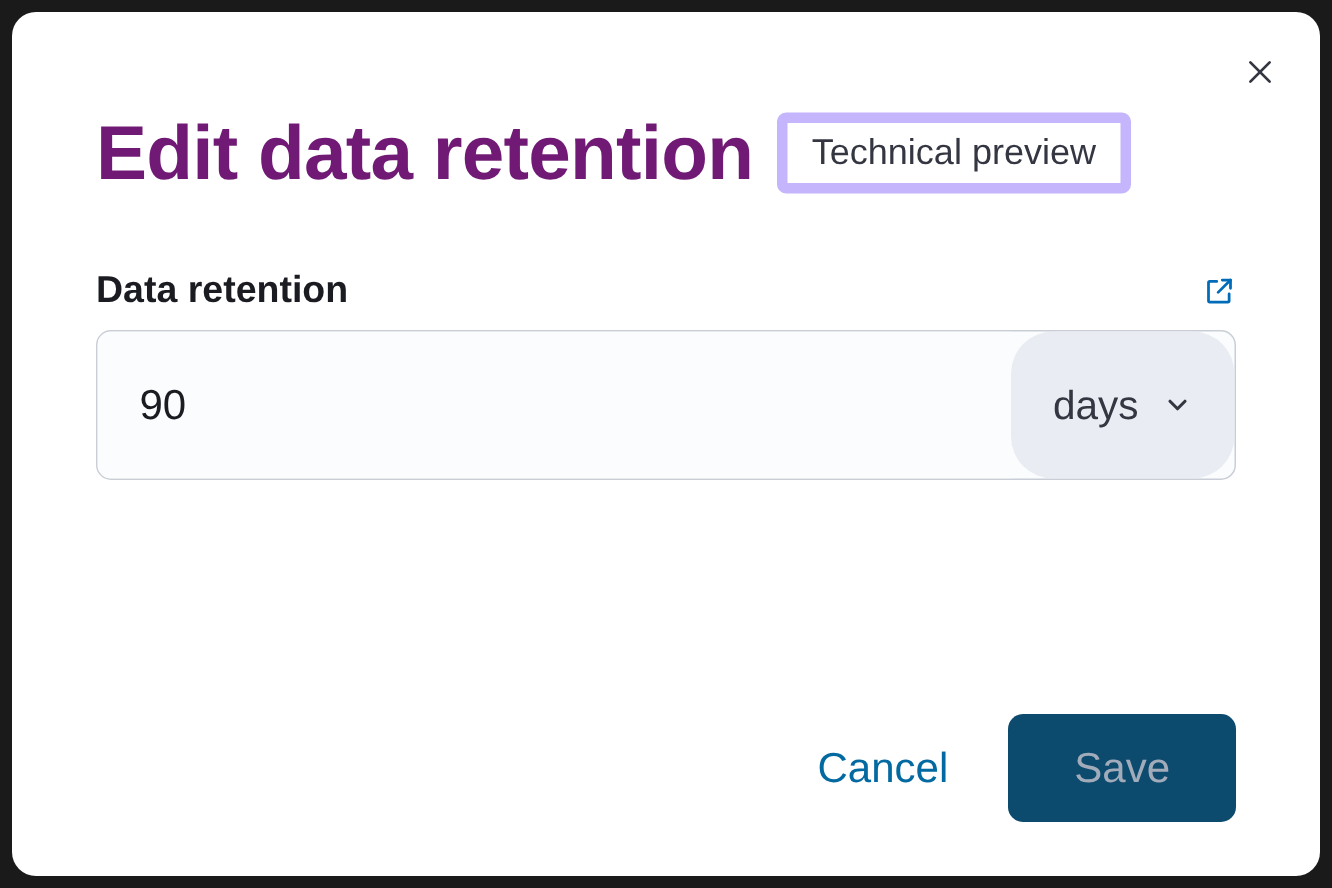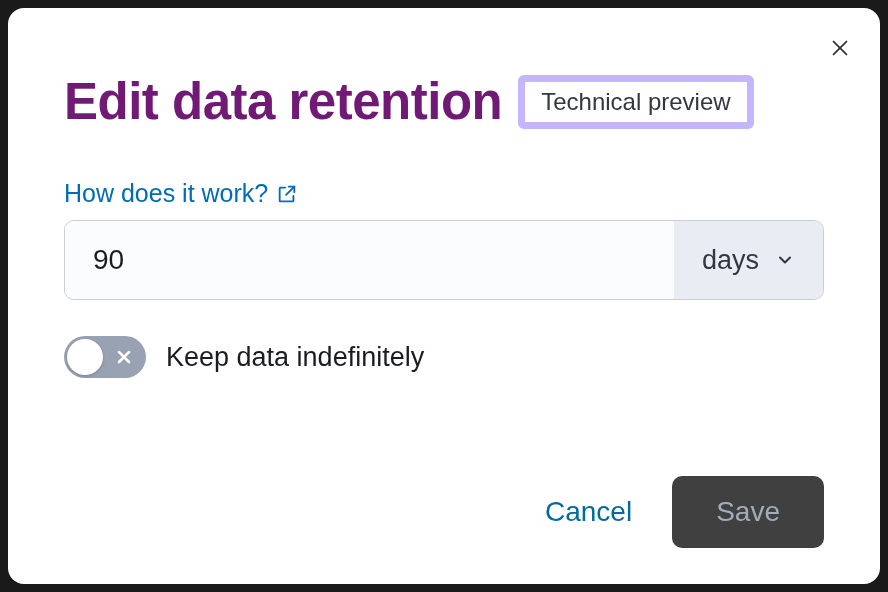--- a/index.html
+++ b/index.html
@@ -96,21 +96,21 @@
     .help-link svg {
       width: 22px;
       height: 22px;
     }
     
     .input-group {
       display: flex;
       border: 1px solid #c9cdd6;
       border-radius: 10px;
       overflow: hidden;
-      height: 80px;
+      height: 100px;
       background: #fbfcfd;
       margin-bottom: 36px;
     }
     
     .text-input {
       flex: 1;
       border: none;
       background: #fbfcfd;
       padding: 0 28px;
       font-size: 28px;
@@ -121,20 +121,21 @@
     
     .unit-select {
       background: #e9edf3;
       display: flex;
       align-items: center;
       gap: 16px;
       padding: 0 28px;
       cursor: pointer;
       color: #343741;
       font-size: 27px;
+      border-radius: 28px;
     }
     
     .unit-select svg {
       width: 20px;
       height: 20px;
     }
     
     .toggle-row {
       display: flex;
       align-items: center;
@@ -195,21 +196,21 @@
       color: #0369a1;
       font-size: 28px;
       font-weight: 400;
       cursor: pointer;
       background: none;
       border: none;
       font-family: inherit;
     }
     
     .btn-save {
-      background: #404040;
+      background: #0c4a6e;
       color: #a2abba;
       font-size: 28px;
       font-weight: 400;
       padding: 20px 44px;
       border-radius: 10px;
       border: none;
       cursor: not-allowed;
       font-family: inherit;
     }
   </style>
@@ -224,51 +225,39 @@
       <line x1="19" y1="5" x2="5" y2="19"></line>
     </svg>
   </div>
 
   <div class="header">
     <h1 class="title">Edit data retention</h1>
     <span class="badge">Technical preview</span>
   </div>
 
   <div class="field-row">
+    <label class="field-label">Data retention</label>
     <a class="help-link">
-      <span>How does it work?</span>
       <svg viewBox="0 0 24 24" fill="none" stroke="currentColor" stroke-width="2" stroke-linecap="round" stroke-linejoin="round">
         <path d="M14 4h6v6"></path>
         <path d="M20 4L11 13"></path>
         <path d="M19 14v5a1 1 0 0 1-1 1H5a1 1 0 0 1-1-1V6a1 1 0 0 1 1-1h5"></path>
       </svg>
     </a>
   </div>
 
   <div class="input-group">
     <input type="text" class="text-input" value="90" style="">
     <div class="unit-select">
       <span>days</span>
       <svg viewBox="0 0 24 24" fill="none" stroke="currentColor" stroke-width="2.5" stroke-linecap="round" stroke-linejoin="round">
         <polyline points="6 9 12 15 18 9"></polyline>
       </svg>
     </div>
   </div>
 
-  <div class="toggle-row">
-    <div class="toggle">
-      <div class="toggle-thumb"></div>
-      <div class="toggle-x">
-        <svg viewBox="0 0 24 24" fill="none" stroke="currentColor" stroke-width="3" stroke-linecap="round">
-          <line x1="6" y1="6" x2="18" y2="18"></line>
-          <line x1="18" y1="6" x2="6" y2="18"></line>
-        </svg>
-      </div>
-    </div>
-    <span class="toggle-label">Keep data indefinitely</span>
-  </div>
 
   <div class="footer">
     <button class="btn-cancel">Cancel</button>
     <button class="btn-save" disabled="">Save</button>
   </div>
 
 </div>
 
 </body></html>

